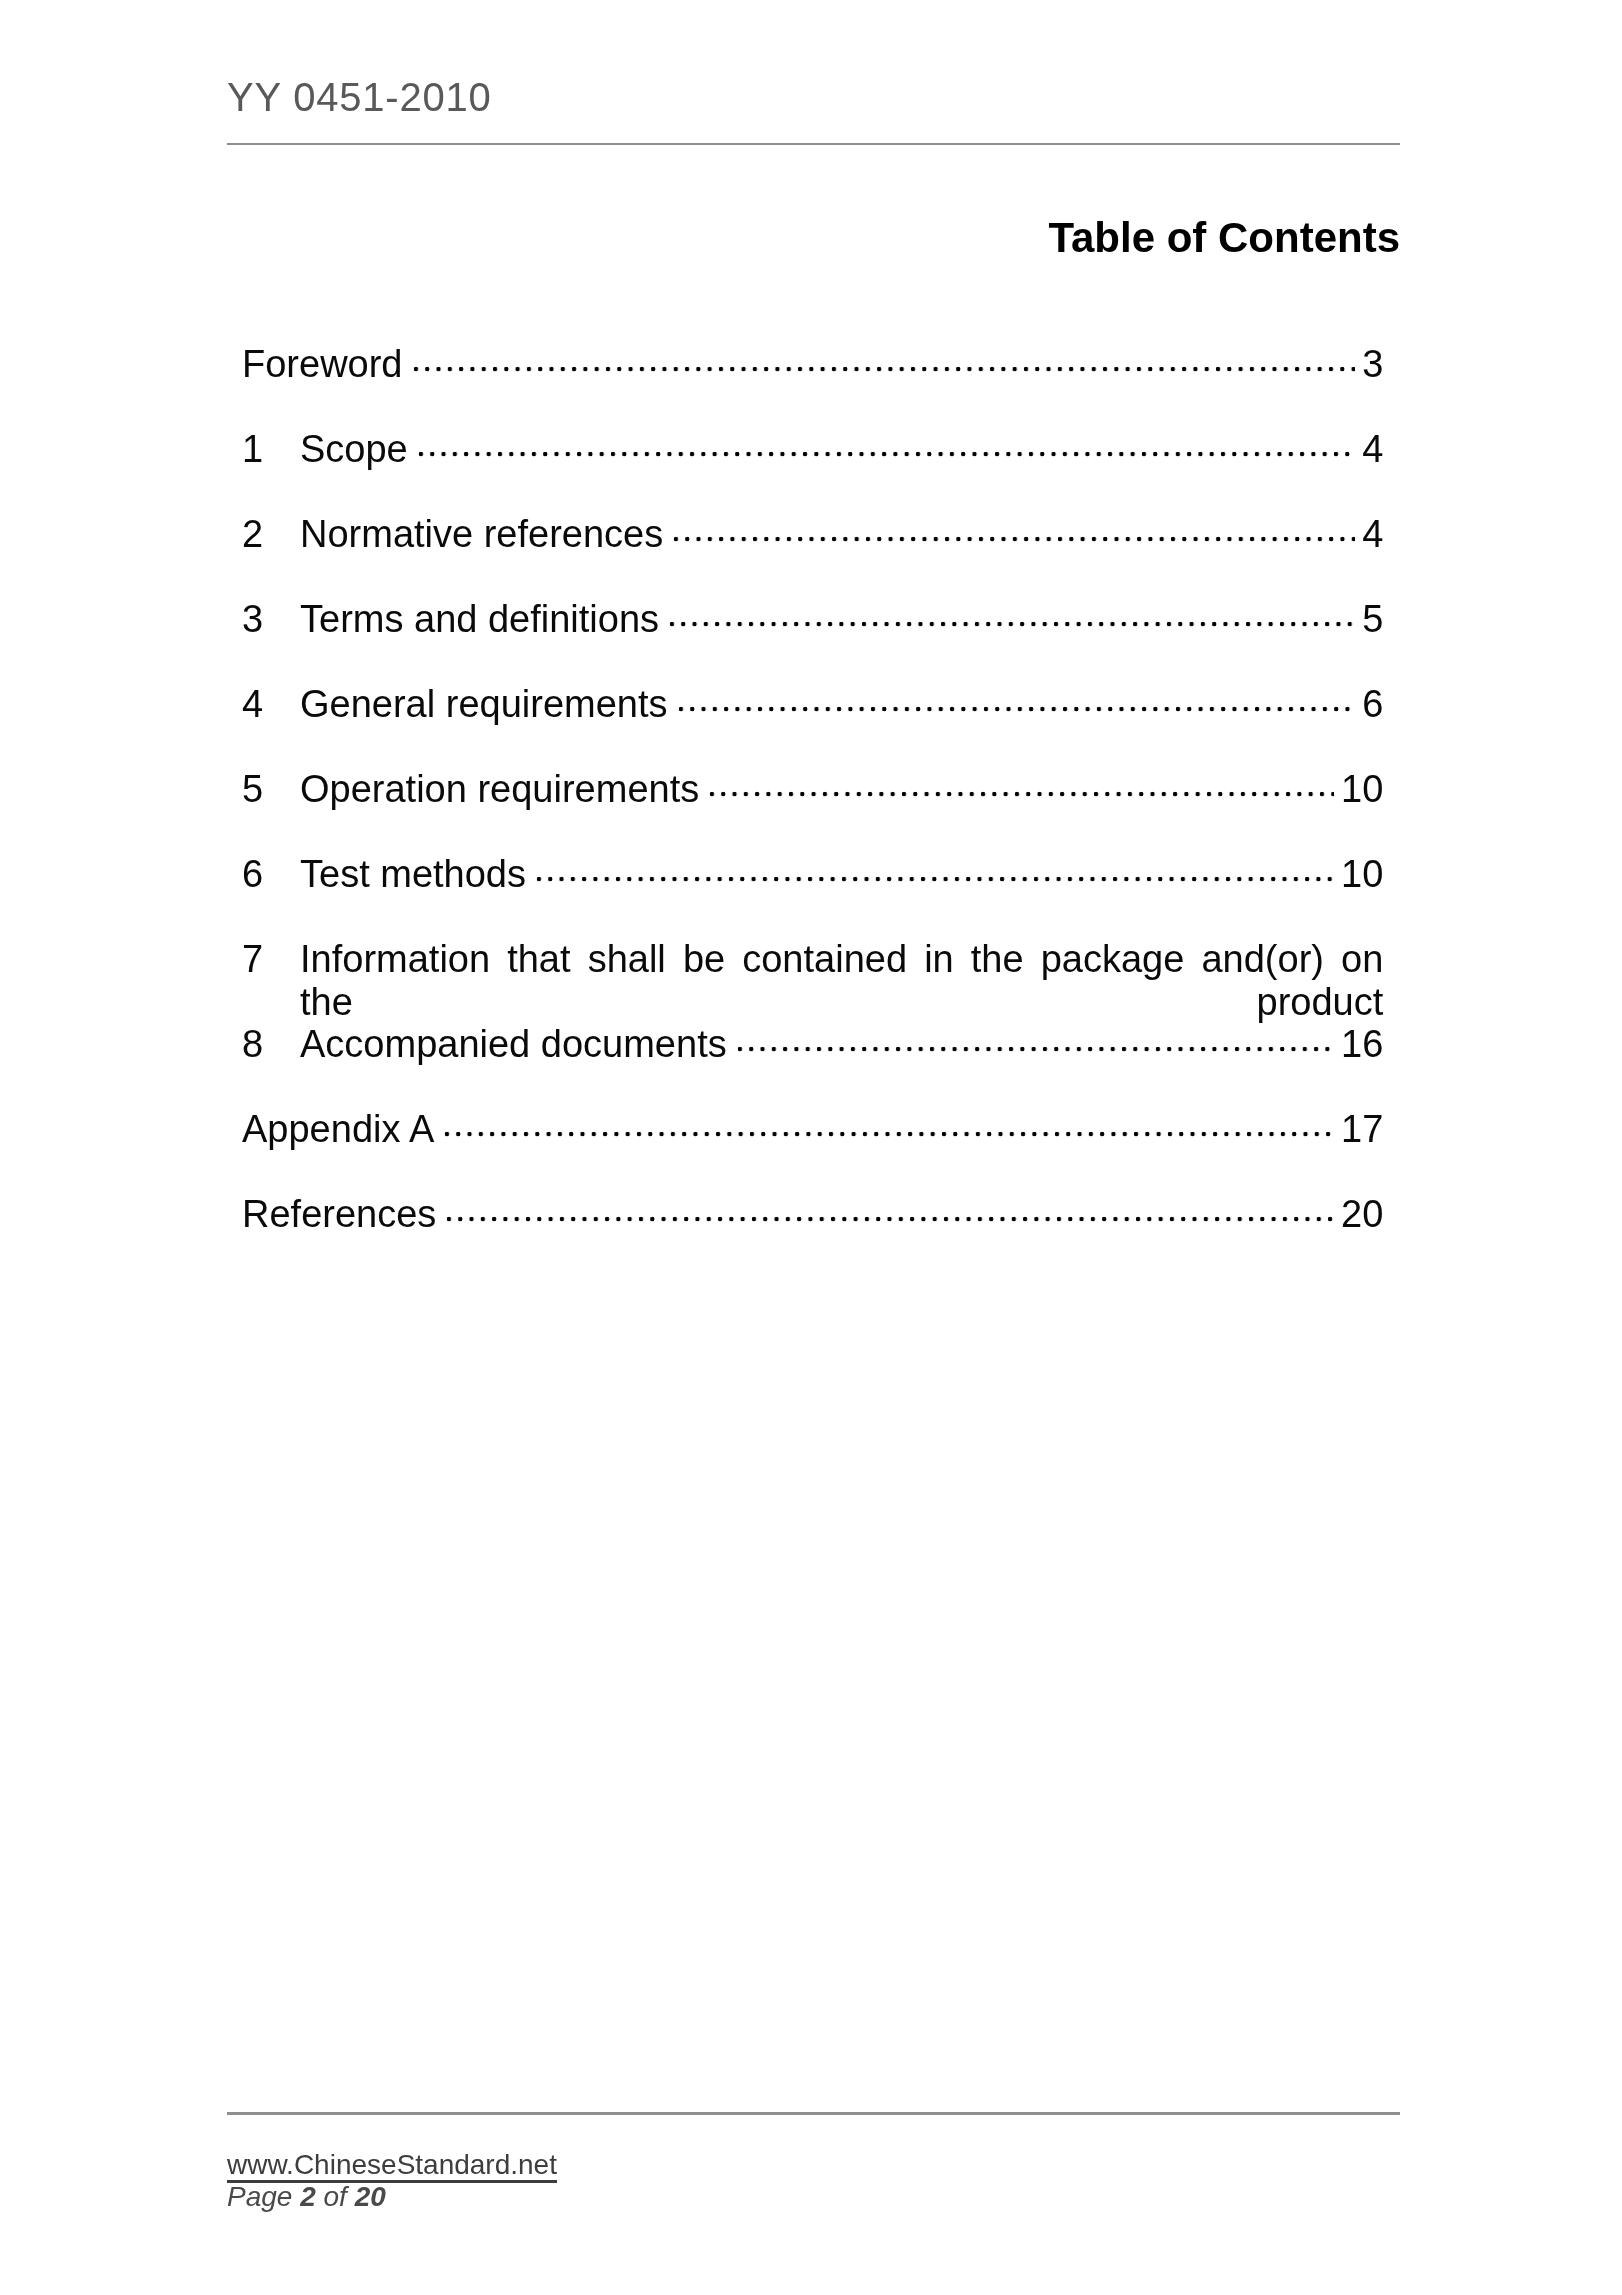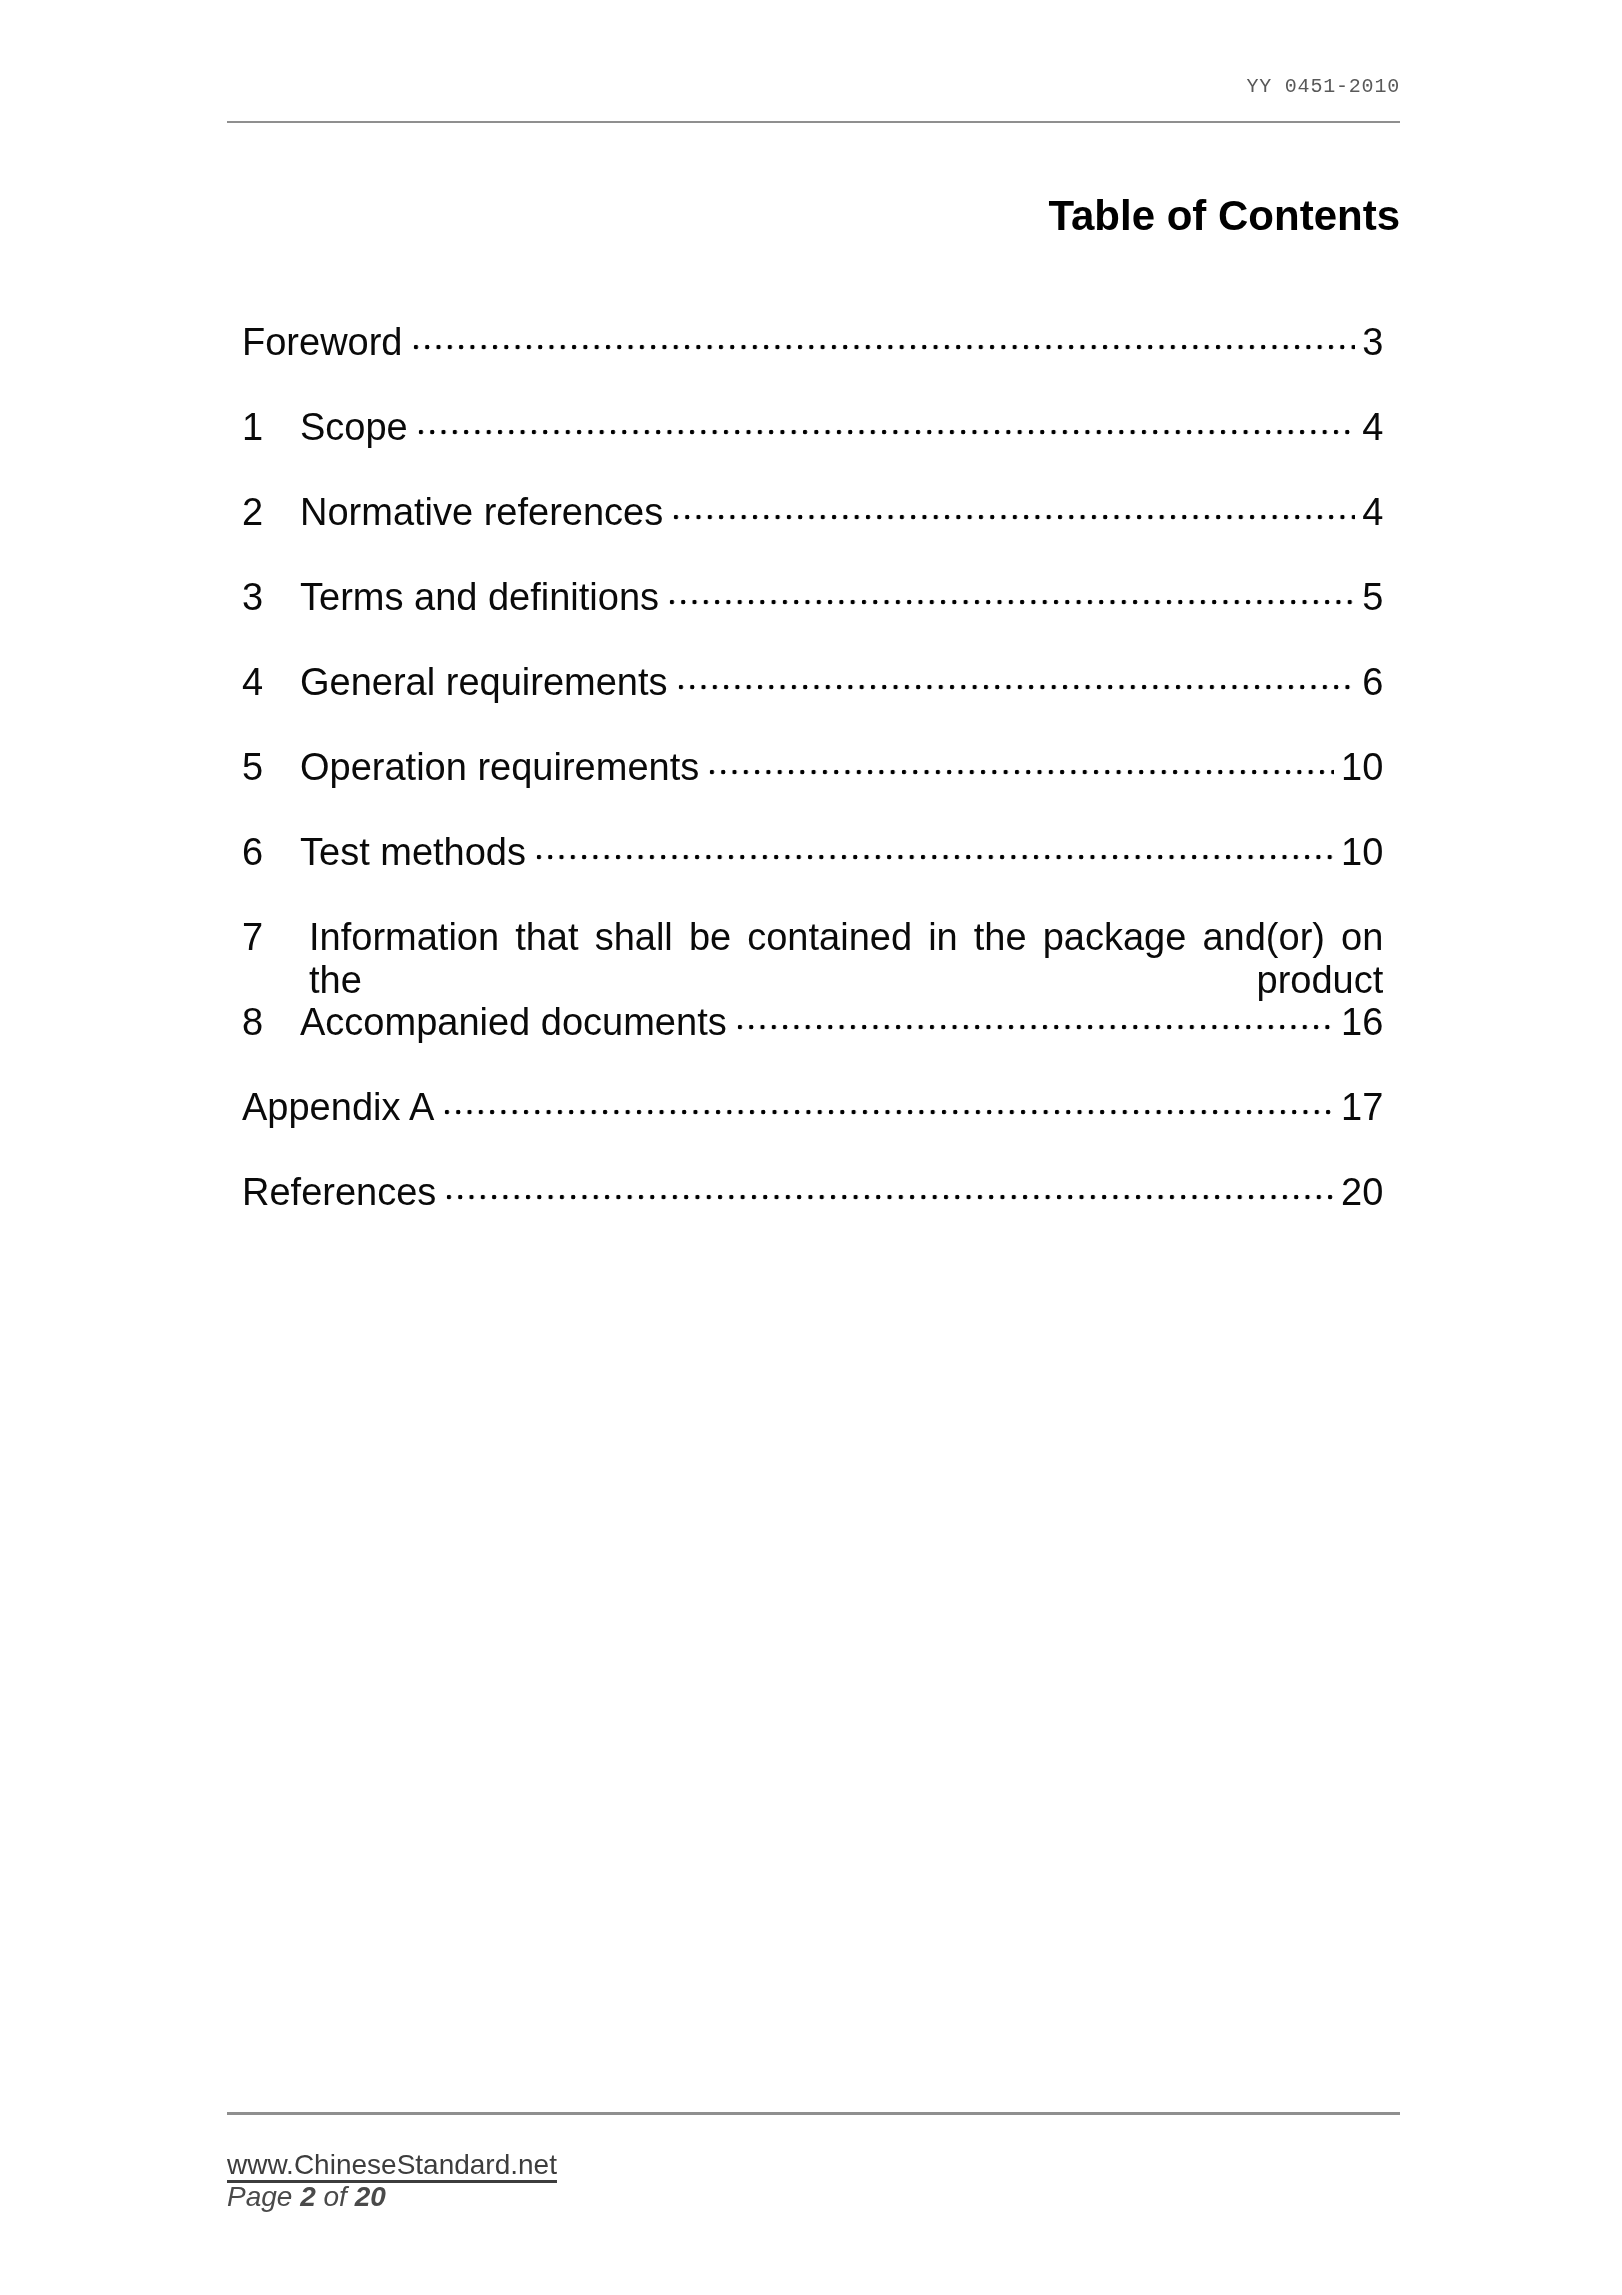--- a/index.html
+++ b/index.html
@@ -17,25 +17,24 @@
     position: relative;
     background: #ffffff;
     font-family: "Liberation Sans", sans-serif;
     overflow: hidden;
   }
   .content { padding: 0 223px 0 227px; }
 
   
   .doc-header {
     padding-top: 75px;
-    text-align: right;
-    font-size: 20px;
+    text-align: left;
+    font-size: 40px;
     letter-spacing: 0.8px;
     color: var(--header-text);
-    font-family: Liberation Mono, monospace;
   }
   .header-rule {
     border: none;
     border-top: 2.5px solid var(--rule);
     margin: 22.5px 0 0 0;
   }
 
   
   .doc-title {
     margin-top: 69px;
@@ -57,21 +56,20 @@
     white-space: nowrap;
   }
   .toc-num { flex: none; width: 58px; }
   .toc-label { flex: none; }
   .toc-label-justify {
     flex: 1;
     white-space: normal;
     text-align: justify;
     text-align-last: justify;
     overflow: hidden;
-    margin-left: 9px;
   }
   .dot-leader {
     flex: 1;
     align-self: flex-end;
     height: 6.7px;
     margin: 0 6.7px 6.7px 10px;
     background-image: radial-gradient(circle at 2.9px 2.9px, #000 1.9px, transparent 2.5px);
     background-size: 11.3px 6.7px;
     background-repeat: repeat-x;
     background-position: left bottom;

